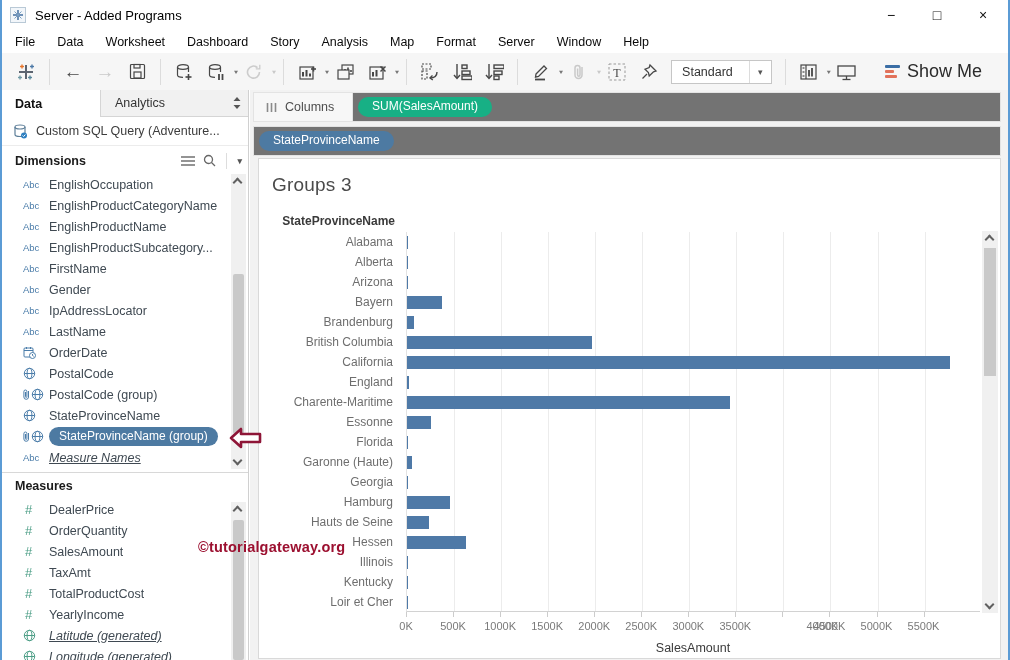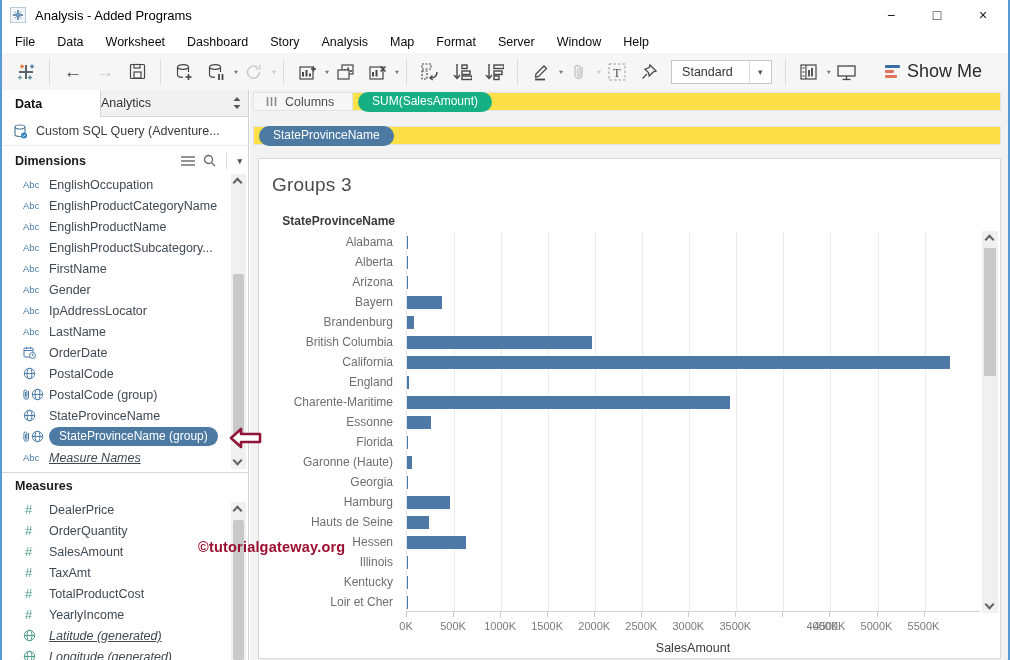--- a/index.html
+++ b/index.html
@@ -30,21 +30,21 @@
   .standard-label { font-size:12.5px; color:#333; padding:0 16px 0 10px; min-width:60px; }
   .standard-caret { width:22px; height:22px; border-left:1px solid #dcdcdc; display:flex; align-items:center; justify-content:center; font-size:9px; color:#555; }
   .showme { display:flex; align-items:center; margin-left:auto; margin-right:18px; gap:7px; }
   .showme-icon { display:flex; flex-direction:column; gap:2px; }
   .showme-icon span { height:3px; border-radius:1px; }
   .showme-label { font-size:18px; color:#2b2b2b; }
   
   .sidebar { position:absolute; top:90px; left:0; width:247px; bottom:0; background:#fff; border-right:1px solid #d0d0d0; }
   .side-tabs { position:absolute; top:0; left:0; right:0; height:27px; display:flex; background:#f1f1f1; border-bottom:1px solid #d5d5d5; }
   .tab-data { width:99px; background:#fff; border-right:1px solid #d5d5d5; font-weight:bold; font-size:12.5px; color:#111; display:flex; align-items:center; padding-left:13px; margin-bottom:-1px; }
-  .tab-analytics { flex:1; font-size:12.5px; color:#333; display:flex; align-items:center; padding-left:0; }
+  .tab-analytics { flex:1; font-size:12.5px; color:#333; display:flex; align-items:center; padding-left:14px; }
   .tab-sort { width:22px; display:flex; flex-direction:column; align-items:center; justify-content:center; gap:2px; }
   .connection { position:absolute; top:27px; left:0; right:0; height:29px; display:flex; align-items:center; padding-left:11px; gap:8px; border-bottom:1px solid #ececec; }
   .connection-label { font-size:12.5px; color:#3c3c3c; white-space:nowrap; overflow:hidden; }
   .pane-header { display:flex; align-items:center; font-weight:bold; font-size:12.5px; color:#1b1b1b; }
   .dims-header { position:absolute; top:58px; left:0; right:0; height:25px; padding:0 6px 0 13px; }
   .dims-header .spacer, .meas-header .spacer { flex:1; }
   .hdr-icons { display:flex; align-items:center; gap:8px; color:#666; }
   .hdr-div { width:1px; height:16px; background:#ddd; margin:0 2px; }
   .field-list { position:absolute; left:0; right:0; }
   .dims-list { top:84px; height:295px; }
@@ -58,21 +58,21 @@
   .field-label.italic { font-style:italic;text-decoration:underline; }
   .field-pill { background:#4d7aa2; color:#fff; border-radius:10px; padding:2px 10px 3px 10px; font-size:12px; white-space:nowrap; }
   
   .sbar { position:absolute; width:15px; background:#f0f0f0; }
   .sbar .thumb { position:absolute; left:2px; right:2px; background:#c9c9c9; border-radius:2px; }
   .chev { width:7px; height:7px; border-left:2px solid #606060; border-top:2px solid #606060; position:absolute; left:3px; }
   .chev.up { transform:rotate(45deg); top:5px; }
   .chev.down { transform:rotate(225deg); bottom:5px; }
   
   .main { position:absolute; top:90px; left:248px; right:0; bottom:0; background:#f2f2f2; }
-  .shelf { position:absolute; left:3px; right:7px; height:19px; background:#fde047; border:1px solid #e3e3e3; display:flex; align-items:center; }
+  .shelf { position:absolute; left:3px; right:7px; height:30px; background:#737373; border:1px solid #e3e3e3; display:flex; align-items:center; }
   .shelf-col { top:2px; } .shelf-row { top:36px; }
   .shelf-label { width:99px; align-self:stretch; display:flex; align-items:center; gap:8px; padding-left:12px; border-right:1px solid #e3e3e3; background:#f7f7f7; }
   .shelf-label-text { font-size:12.5px; color:#4e4e4e; }
   .pill { height:20px; line-height:19px; border-radius:10px; color:#fff; font-size:12px; padding:0 14px; margin-left:5px; }
   .pill-green { background:#17b085; }
   .pill-blue { background:#4d7aa2; }
   
   .sheet { position:absolute; top:68px; left:8px; right:7px; bottom:1px; background:#fff; border:1px solid #d9d9d9; }
   .sheet-title { position:absolute; top:15px; left:13px; font-size:19px; color:#4b4b4b; letter-spacing:.2px; }
   .row-header { position:absolute; top:55px; left:0; width:141px; text-align:right; font-size:12px; font-weight:bold; color:#3a3a3a; padding-right:5px; }
@@ -98,21 +98,21 @@
     <rect x="0.5" y="0.5" width="15" height="15" fill="#f2f6fa" stroke="#b9c9d6"></rect>
     <g stroke="#4e79a7" stroke-width="1.6">
         <line x1="8" y1="3" x2="8" y2="13"></line>
         <line x1="3" y1="8" x2="13" y2="8"></line>
       </g>
     <g stroke="#7aa0c4" stroke-width="1">
         <line x1="4.5" y1="4.5" x2="11.5" y2="11.5"></line>
         <line x1="11.5" y1="4.5" x2="4.5" y2="11.5"></line>
       </g>
   </svg>
-  <span class="title-text">Analysis - Added Programs</span>
+  <span class="title-text">Server - Added Programs</span>
   <div class="win-controls">
     <span class="win-btn">−</span>
     <span class="win-btn">□</span>
     <span class="win-btn">×</span>
   </div>
 </div>
 
 <div class="menubar" id="menubar">
     <span class="menu-item">File</span>
     <span class="menu-item">Data</span>

